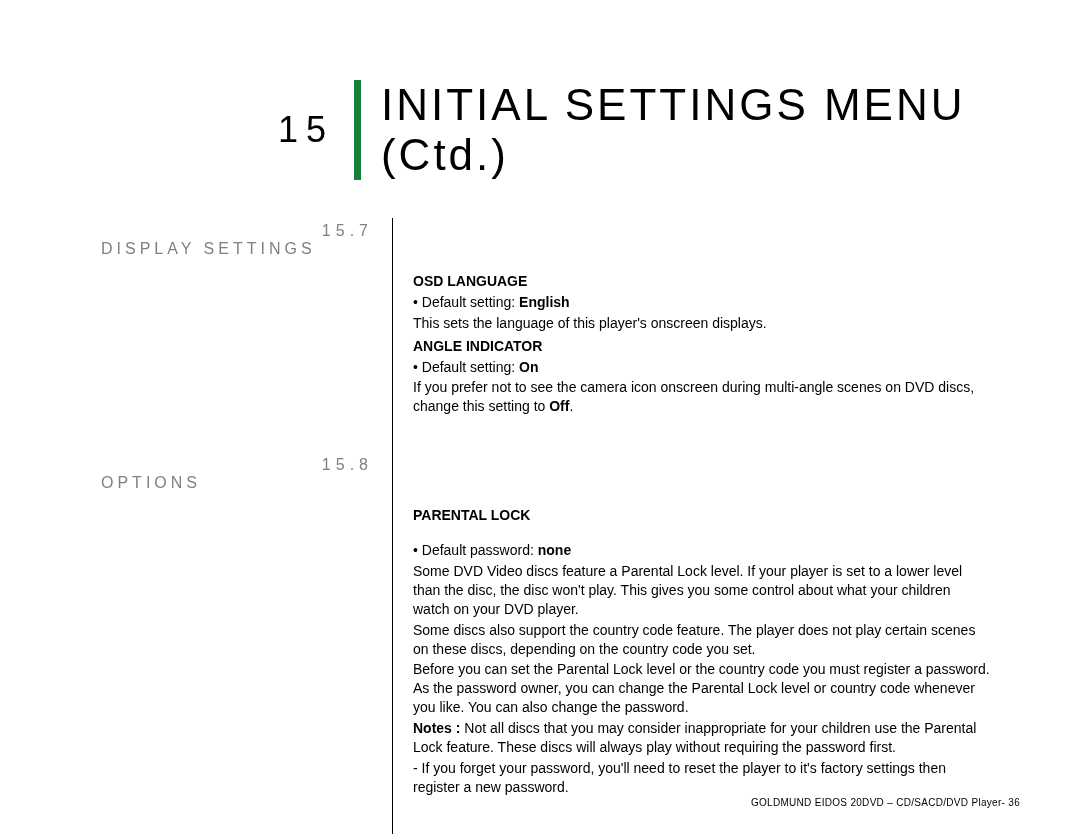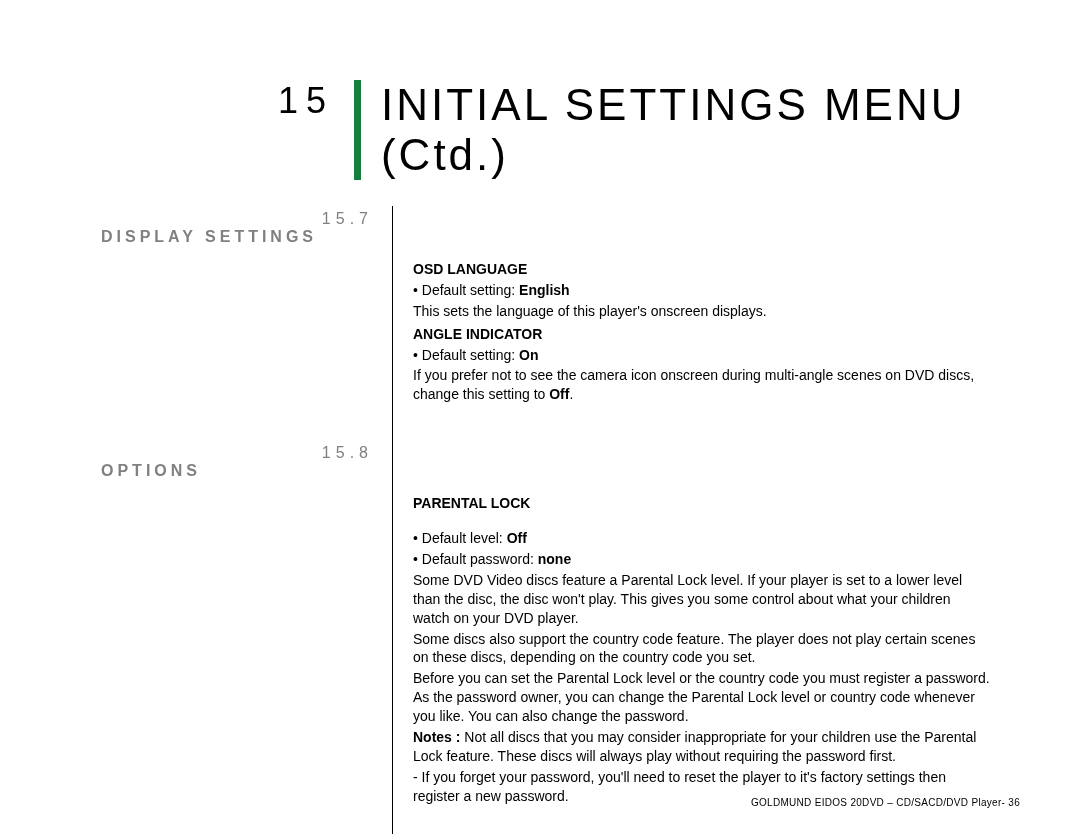--- a/index.html
+++ b/index.html
@@ -1,26 +1,26 @@
 <!DOCTYPE html>
 <html><head>
 <meta charset="utf-8">
 <style>
   * { box-sizing: border-box; margin: 0; padding: 0; }
   html, body { width: 1080px; height: 834px; background: #fff; font-family: Arial, Helvetica, sans-serif; color: #000; }
   .page { position: relative; width: 1080px; height: 834px; padding: 80px 60px 40px 60px; }
-  .chapter-row { display: flex; align-items: flex-start; margin-bottom: 26px; }
+  .chapter-row { display: flex; align-items: center; margin-bottom: 38px; }
   .chapter-num { width: 332px; text-align: right; padding-right: 20px; font-family: "Trebuchet MS", Arial, sans-serif; font-weight: 300; font-size: 36px; letter-spacing: 8px; color: #000; display: flex; align-items: center; justify-content: flex-end; }
   .chapter-title { border-left: 7px solid #15803d; padding-left: 20px; font-family: "Trebuchet MS", Arial, sans-serif; font-weight: 300; font-size: 44px; letter-spacing: 3px; color: #000; display: flex; align-items: center; }
   .body { display: flex; }
   .left-col { width: 332px; flex: 0 0 332px; }
   .right-col { border-left: 1px solid #000; padding-left: 20px; flex: 1; padding-bottom: 40px; }
   .sec-row { display: flex; align-items: baseline; margin-top: 4px; margin-bottom: 14px; }
   .sec-num { width: 312px; text-align: right; padding-right: 20px; font-family: "Trebuchet MS", Arial, sans-serif; font-size: 16px; letter-spacing: 5px; color: #808080; }
-  .sec-title { font-family: "Trebuchet MS", Arial, sans-serif; font-size: 16px; letter-spacing: 4px; color: #808080; font-weight: bold; }
+  .sec-title { font-family: "Trebuchet MS", Arial, sans-serif; font-size: 16px; letter-spacing: 4px; color: #808080; }
   .content { font-size: 14px; line-height: 1.35; padding-right: 30px; }
   .content strong { font-weight: bold; }
   .subhead { font-weight: bold; margin-top: 4px; margin-bottom: 2px; font-size: 14px; }
   .bullet { margin-bottom: 2px; }
   .para { margin-bottom: 2px; }
   .gap { height: 14px; }
   .footer { position: absolute; bottom: 26px; right: 60px; font-size: 10px; color: #000; letter-spacing: 0.3px; }
 </style>
 </head>
 <body>
@@ -59,23 +59,20 @@
 
       <div class="sec-row" style="margin-left:-332px; margin-top:40px;flex-direction:column;">
         <div class="sec-num">15.8</div>
         <div class="sec-title" style="padding-left:20px;">OPTIONS</div>
       </div>
 
       <div class="content">
         <div class="subhead">PARENTAL LOCK</div>
         <div class="gap"></div>
         <div class="bullet">
-          <span>• Default level: </span><strong>Off</strong>
-        </div>
-        <div class="bullet">
           <span>• Default password: </span><strong>none</strong>
         </div>
         <div class="para">Some DVD Video discs feature a Parental Lock level. If your player is set to a lower level than the disc, the disc won't play. This gives you some control about what your children watch on your DVD player.</div>
         <div class="para">Some discs also support the country code feature. The player does not play certain scenes on these discs, depending on the country code you set.</div>
         <div class="para">Before you can set the Parental Lock level or the country code you must register a password. As the password owner, you can change the Parental Lock level or country code whenever you like. You can also change the password.</div>
         <div class="para">
           <strong>Notes :</strong><span> Not all discs that you may consider inappropriate for your children use the Parental Lock feature. These discs will always play without requiring the password first.</span>
         </div>
         <div class="para">- If you forget your password, you'll need to reset the player to it's factory settings then register a new password.</div>
       </div>

